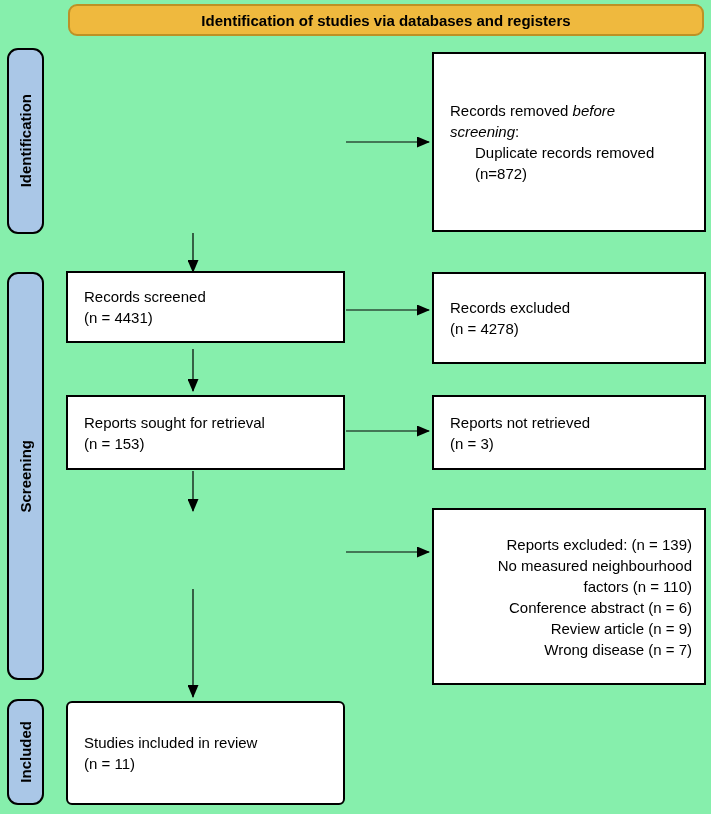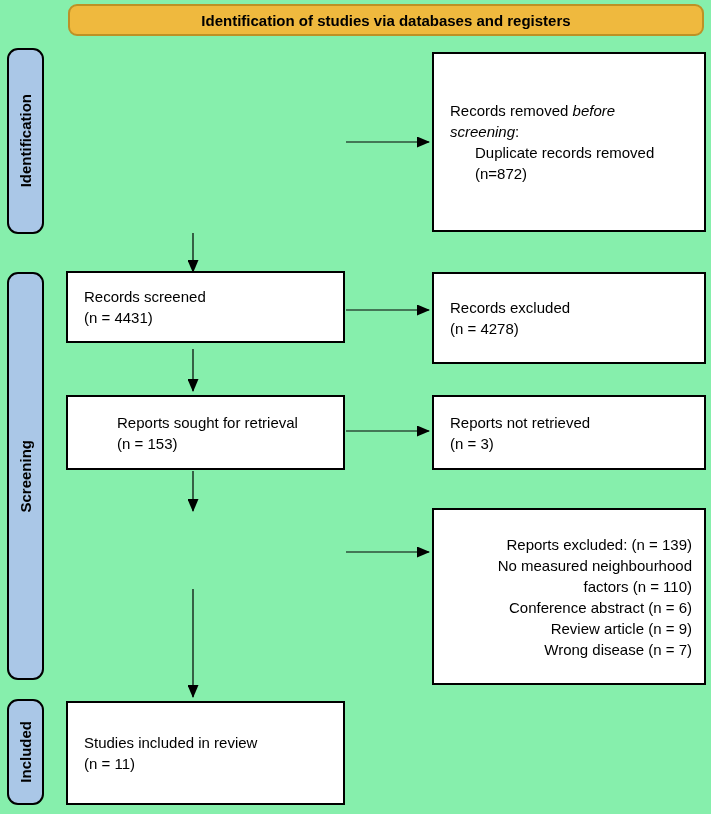--- a/index.html
+++ b/index.html
@@ -60,23 +60,23 @@
     line-height: 21px;
   }
   .box p { margin: 0; white-space: pre-line; }
   .indent { padding-left: 25px; }
 
   .lbox { left: 66px;  width: 279px; }
   .rbox { left: 432px; width: 274px; }
 
   #box-identified        { top: 50px;  height: 182px; }
   #box-screened          { top: 271px; height: 72px;  }
-  #box-sought            { top: 395px; height: 75px; justify-content: center;  }
+  #box-sought            { top: 395px; height: 75px;  }
   #box-assessed          { top: 515px; height: 73px;  }
-  #box-included          { top: 701px; height: 104px; }
+  #box-included          { top: 701px; height: 104px; border-radius: 6px; }
 
   #box-removed           { top: 52px;  height: 180px; }
   #box-excluded-records  { top: 272px; height: 92px;  }
   #box-not-retrieved     { top: 395px; height: 75px;  }
   #box-excluded-reports  { top: 508px; height: 177px; text-align: right; }
 
   #box-identified .title { max-width: 240px; }
   #box-removed .title    { max-width: 195px; }
 
   

